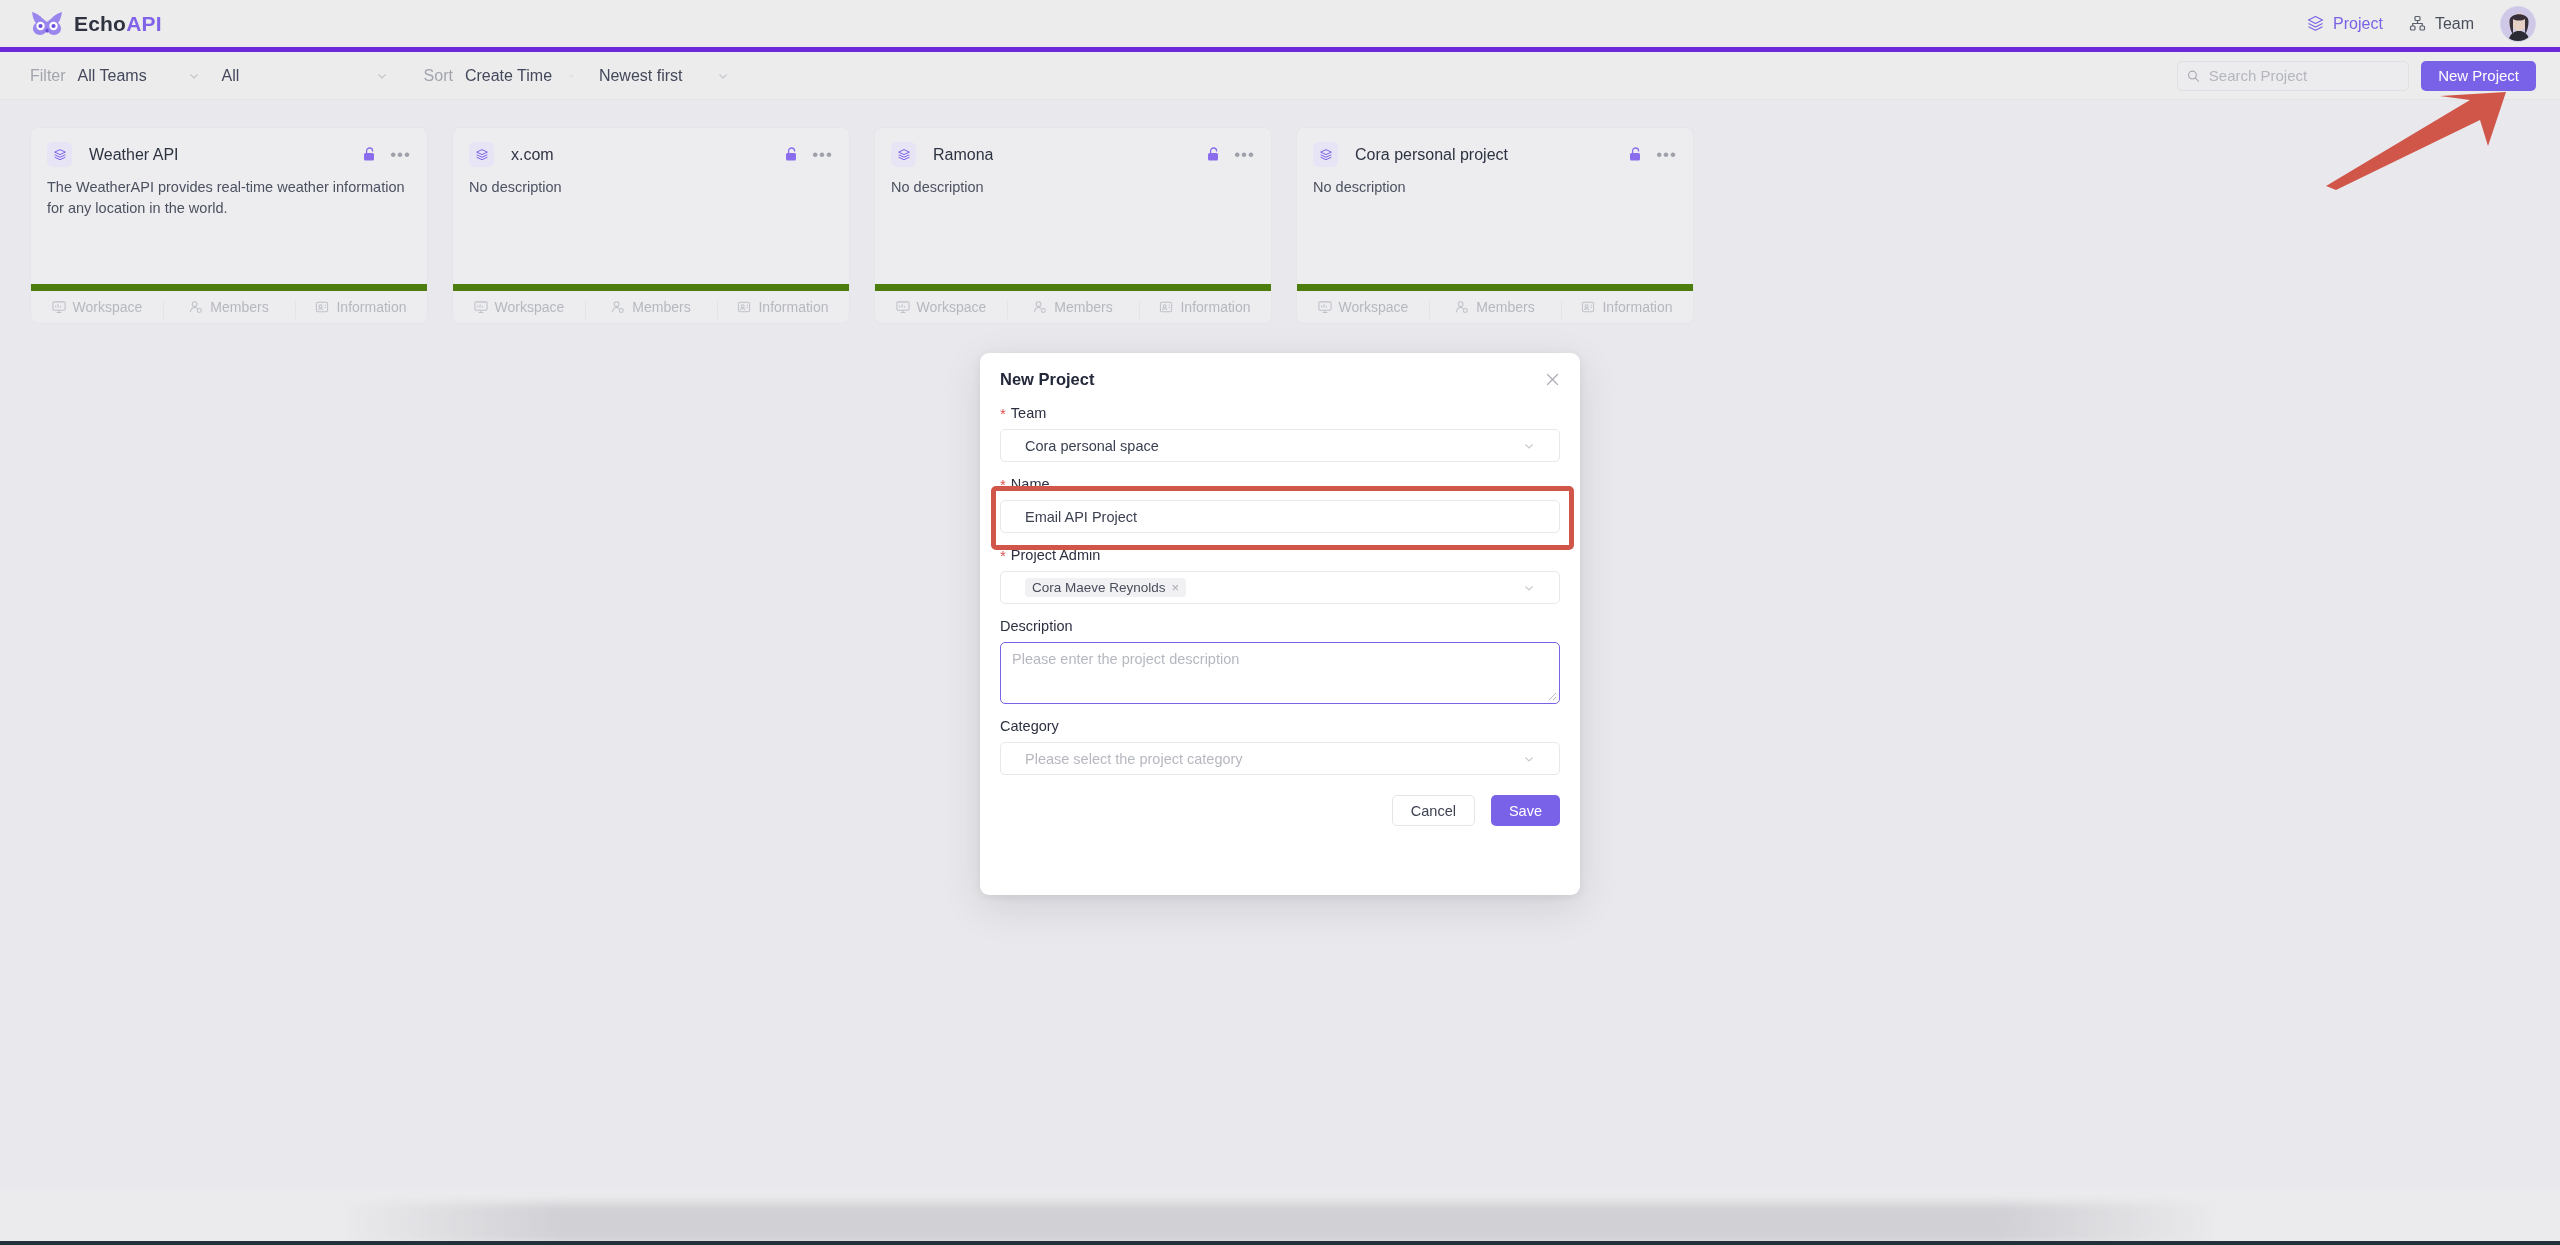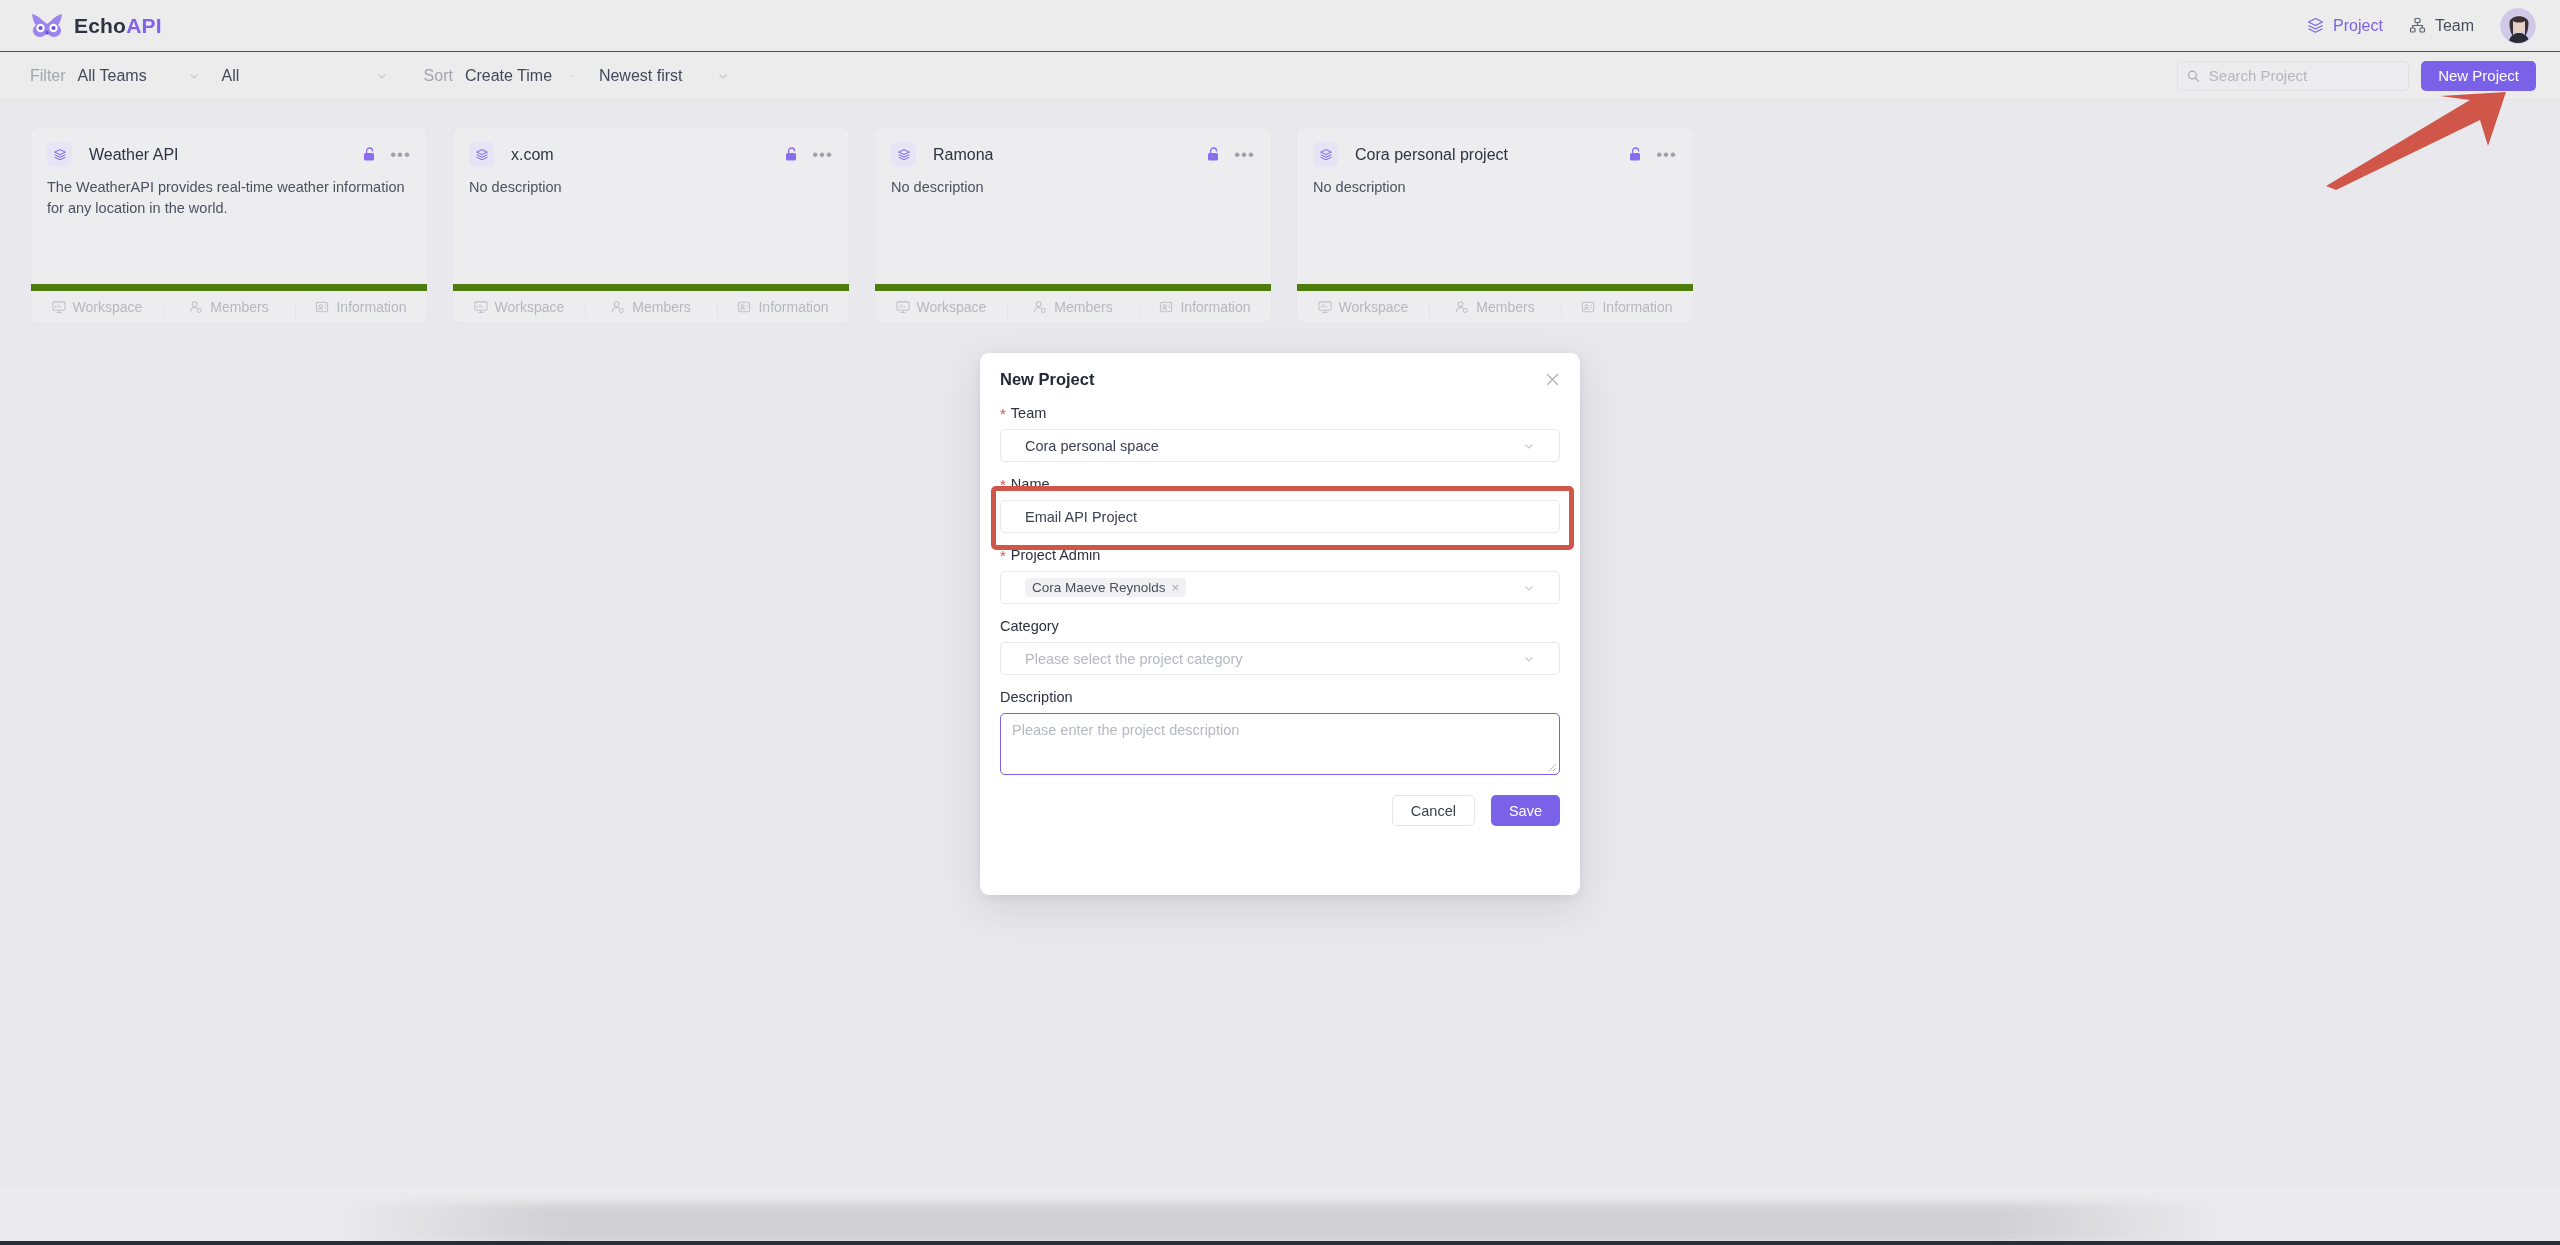--- a/index.html
+++ b/index.html
@@ -16,21 +16,21 @@
     width: 2560px; height: 1245px;
     background: #e9e9ed;
   }
 
   
   .topbar {
     position: absolute; left: 0; top: 0;
     width: 2560px; height: 52px;
     background: #ececed;
     display: flex; align-items: center;
-    border-bottom: 1px solid #6d28d9;
+    border-bottom: 5px solid #6d28d9;
   }
   .brand { display: flex; align-items: center; margin-left: 30px; gap: 10px; }
   .owl { width: 34px; height: 26px; display: block; }
   .brand-text {
     font-size: 21px; font-weight: bold; letter-spacing: .2px;
     color: #2f3340;
   }
   .brand-text .api { color: #8163e9; }
 
   .top-right {
@@ -577,39 +577,39 @@
           <span>Cora Maeve Reynolds</span>
           <span class="x">×</span>
         </span>
         <svg class="caret" width="12" height="12" viewBox="0 0 12 12">
             <path d="M2.5 4.5 L6 8 L9.5 4.5" fill="none" stroke="currentColor" stroke-width="1.1"></path>
           </svg>
       </div>
     </div>
 
     <div class="field">
+      <div class="field-label">Description</div>
+      <div class="textarea">
+        <span>Please enter the project description</span>
+        <svg class="resize-grip" viewBox="0 0 10 10">
+          <path d="M9 2 L2 9 M9 6 L6 9" stroke="#b9bbc2" stroke-width="1"></path>
+        </svg>
+      </div>
+    </div>
+
+    <div class="field">
       <div class="field-label">Category</div>
       <div class="control placeholder">
         <span>Please select the project category</span>
         <svg class="caret" width="12" height="12" viewBox="0 0 12 12">
             <path d="M2.5 4.5 L6 8 L9.5 4.5" fill="none" stroke="currentColor" stroke-width="1.1"></path>
           </svg>
       </div>
     </div>
 
-    <div class="field">
-      <div class="field-label">Description</div>
-      <div class="textarea">
-        <span>Please enter the project description</span>
-        <svg class="resize-grip" viewBox="0 0 10 10">
-          <path d="M9 2 L2 9 M9 6 L6 9" stroke="#b9bbc2" stroke-width="1"></path>
-        </svg>
-      </div>
-    </div>
-
     <div class="modal-foot">
       <button class="btn btn-cancel">Cancel</button>
       <button class="btn btn-save">Save</button>
     </div>
   </div>
 
   <div class="anno-box"></div>
   <svg class="anno-arrow" viewBox="0 0 200 100">
     <path d="M6 96 L150 10 L120 6 L186 2 L168 56 L160 30 L16 100 Z" fill="#d0564a"></path>
   </svg>

